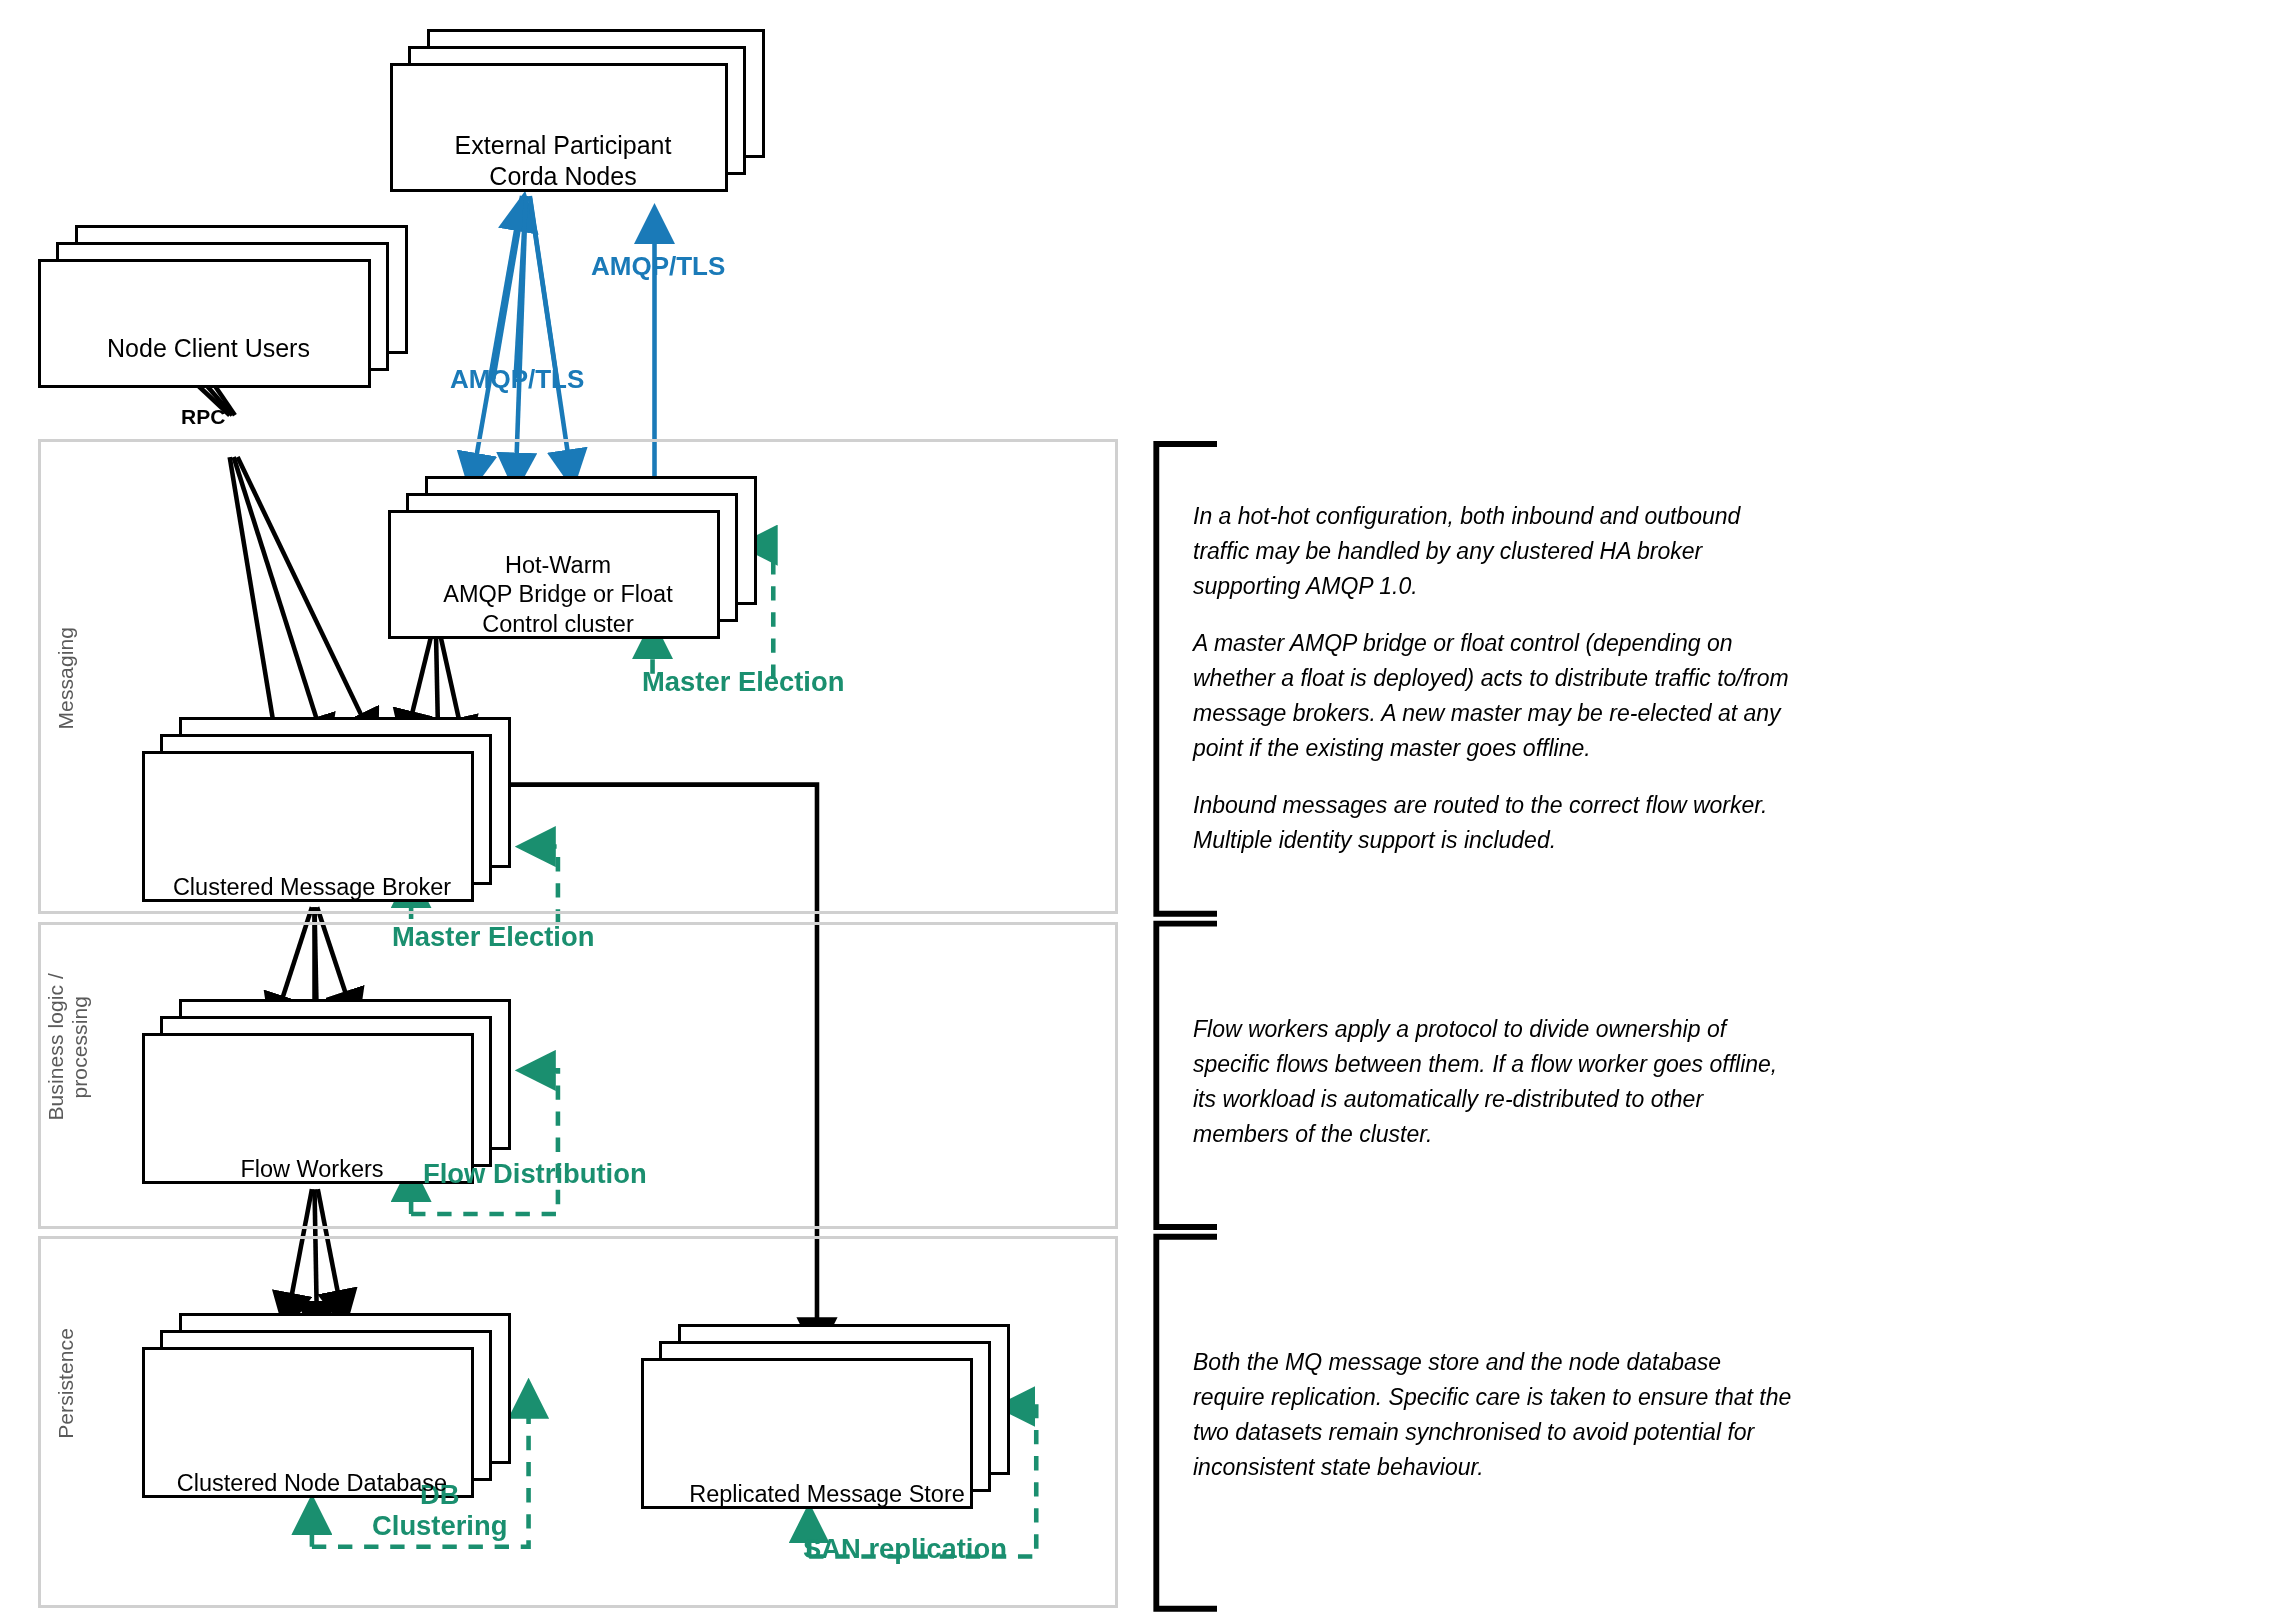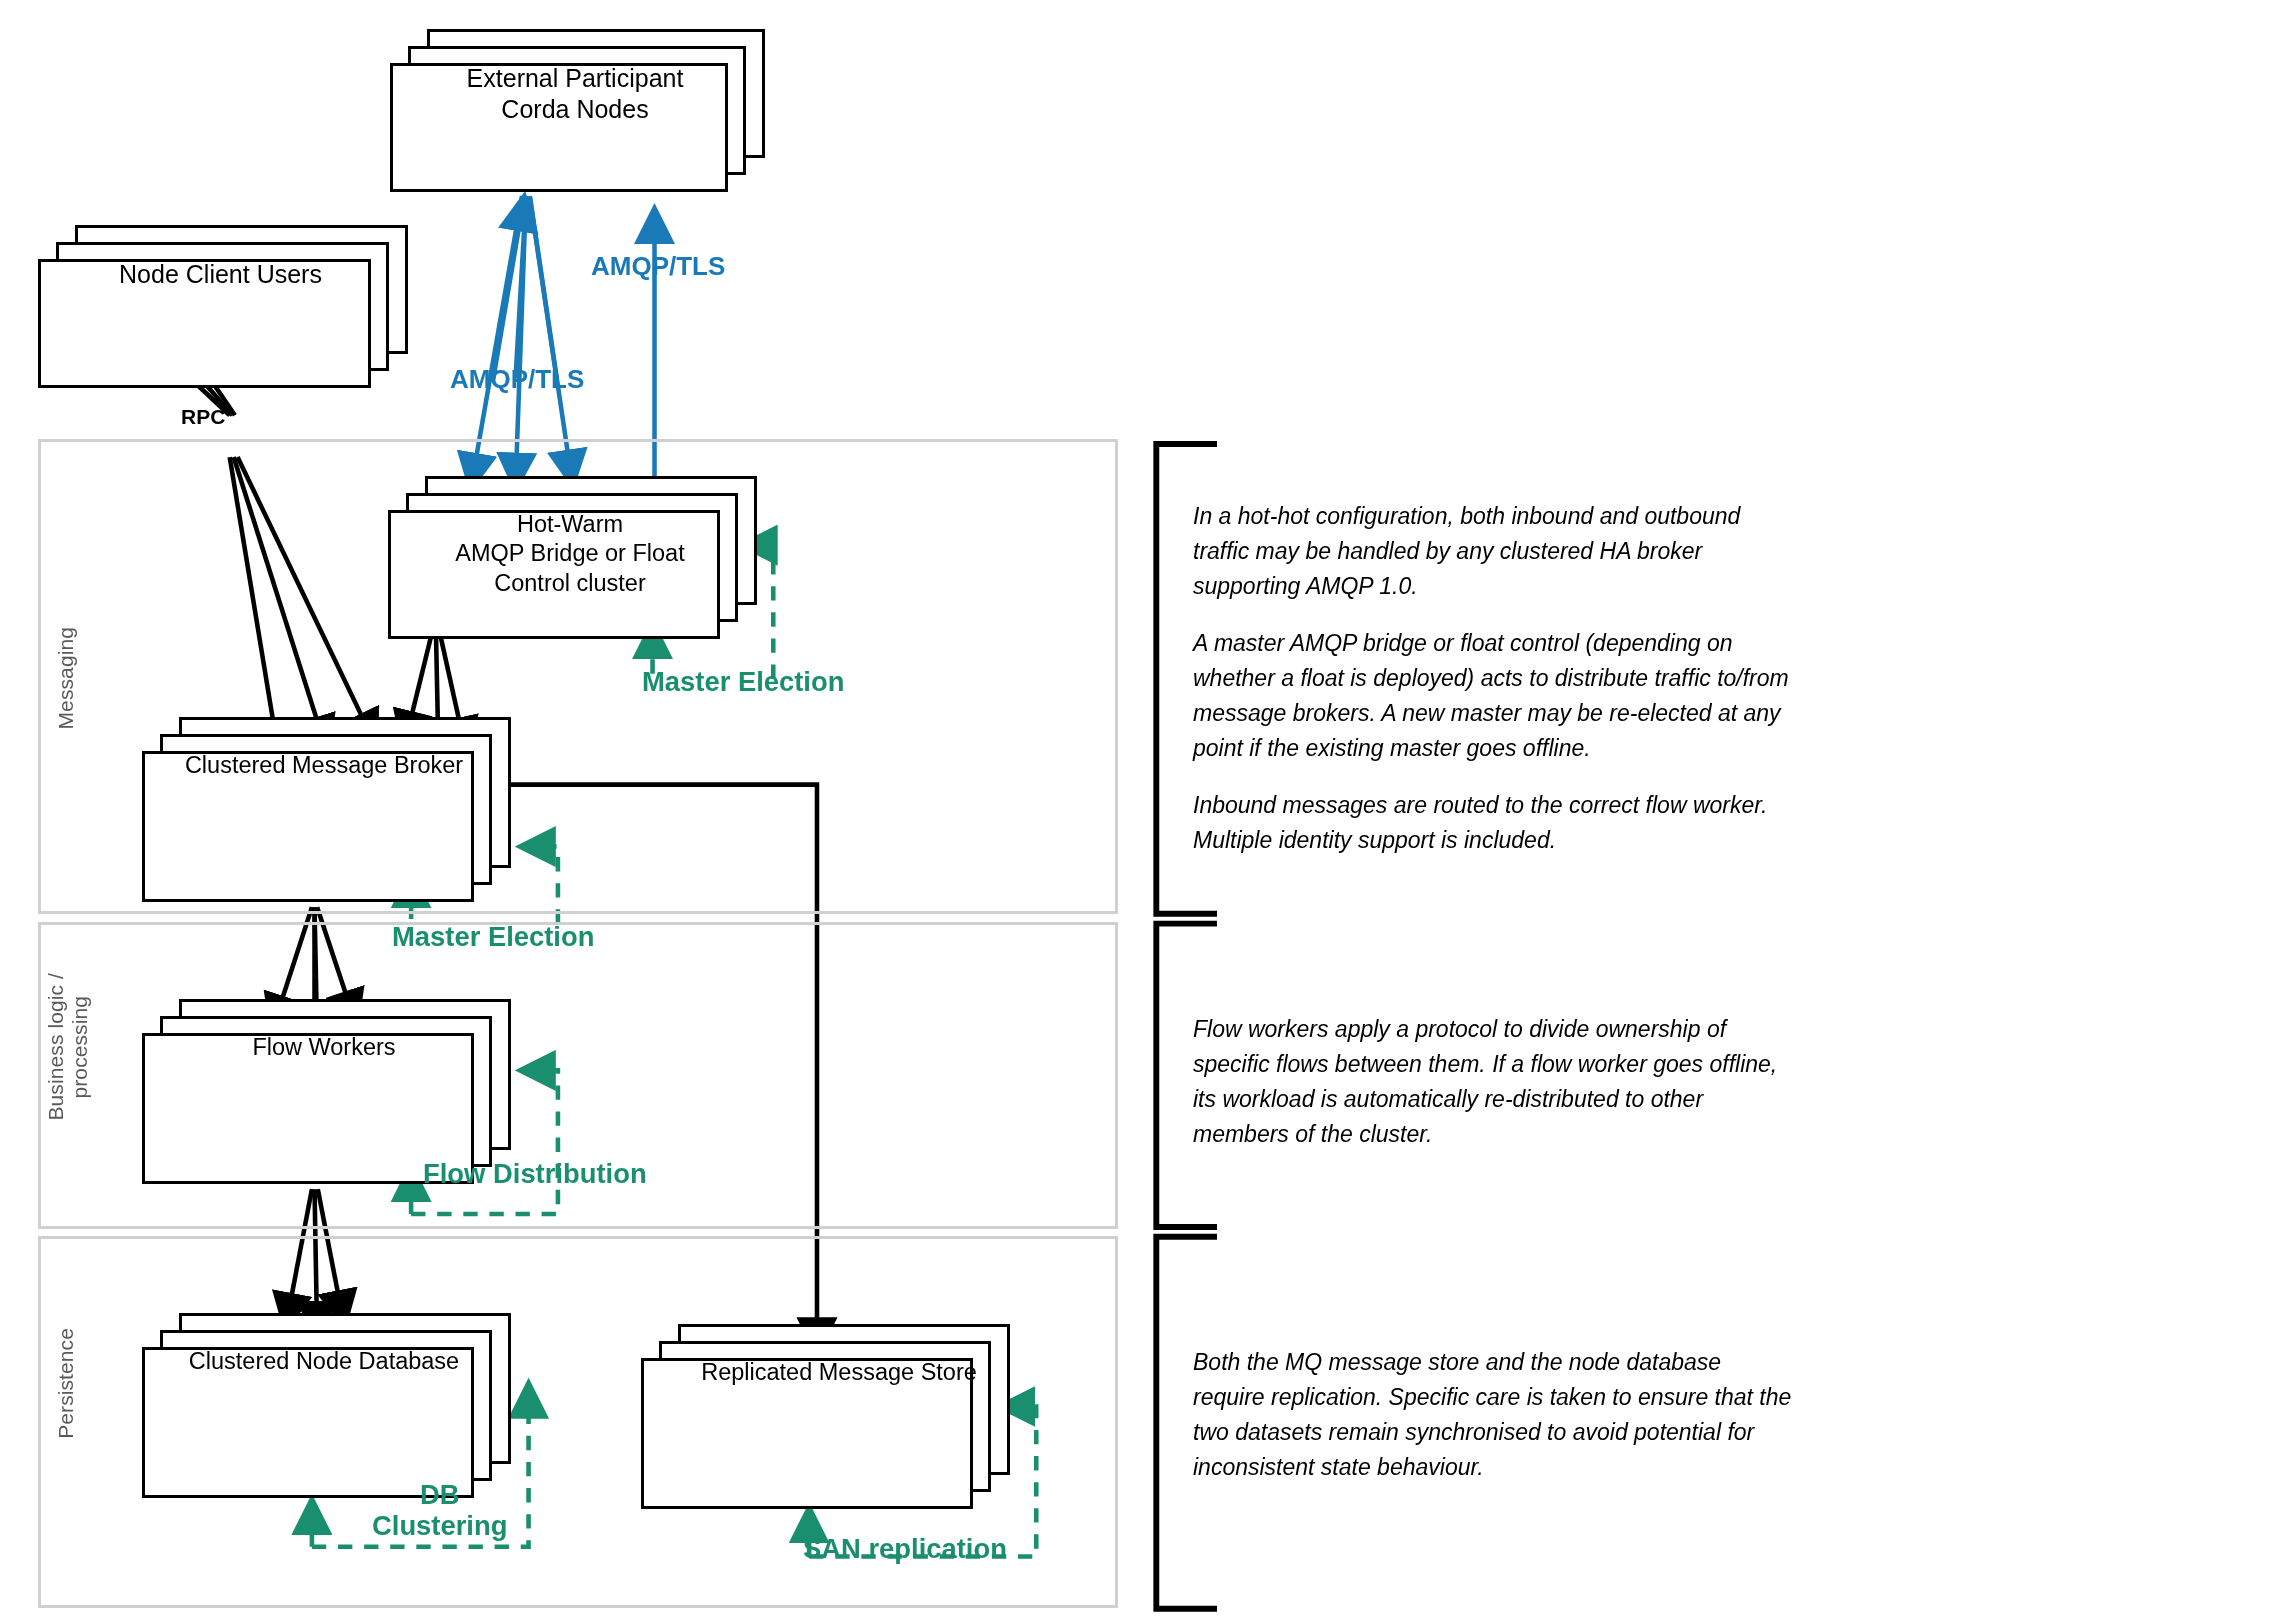--- a/index.html
+++ b/index.html
@@ -12,21 +12,21 @@
 
   
   .stack{position:absolute;}
   .stack .sheet{
     position:absolute;background:#ffffff;border:3.9px solid #000000;box-sizing:border-box;
   }
   .stack .sheet.s3{left:37px;top:0;}
   .stack .sheet.s2{left:18.3px;top:17px;}
   .stack .sheet.s1{left:0;top:34px;}
   .stack .label{
-    position:absolute;left:16px;top:34px;display:flex;align-items:flex-start;justify-content:center;
+    position:absolute;left:4px;top:34px;display:flex;align-items:flex-end;justify-content:center;
     text-align:center;color:#000000;line-height:1.25;z-index:5;pointer-events:none;
   }
 
   
   .section-frame{
     position:absolute;border:3.9px solid #d0d0d0;box-sizing:border-box;background:transparent;
   }
   .section-label{
     position:absolute;color:#5a5a5a;font-size:21px;letter-spacing:0.1px;
     writing-mode:vertical-rl;transform:rotate(180deg);

